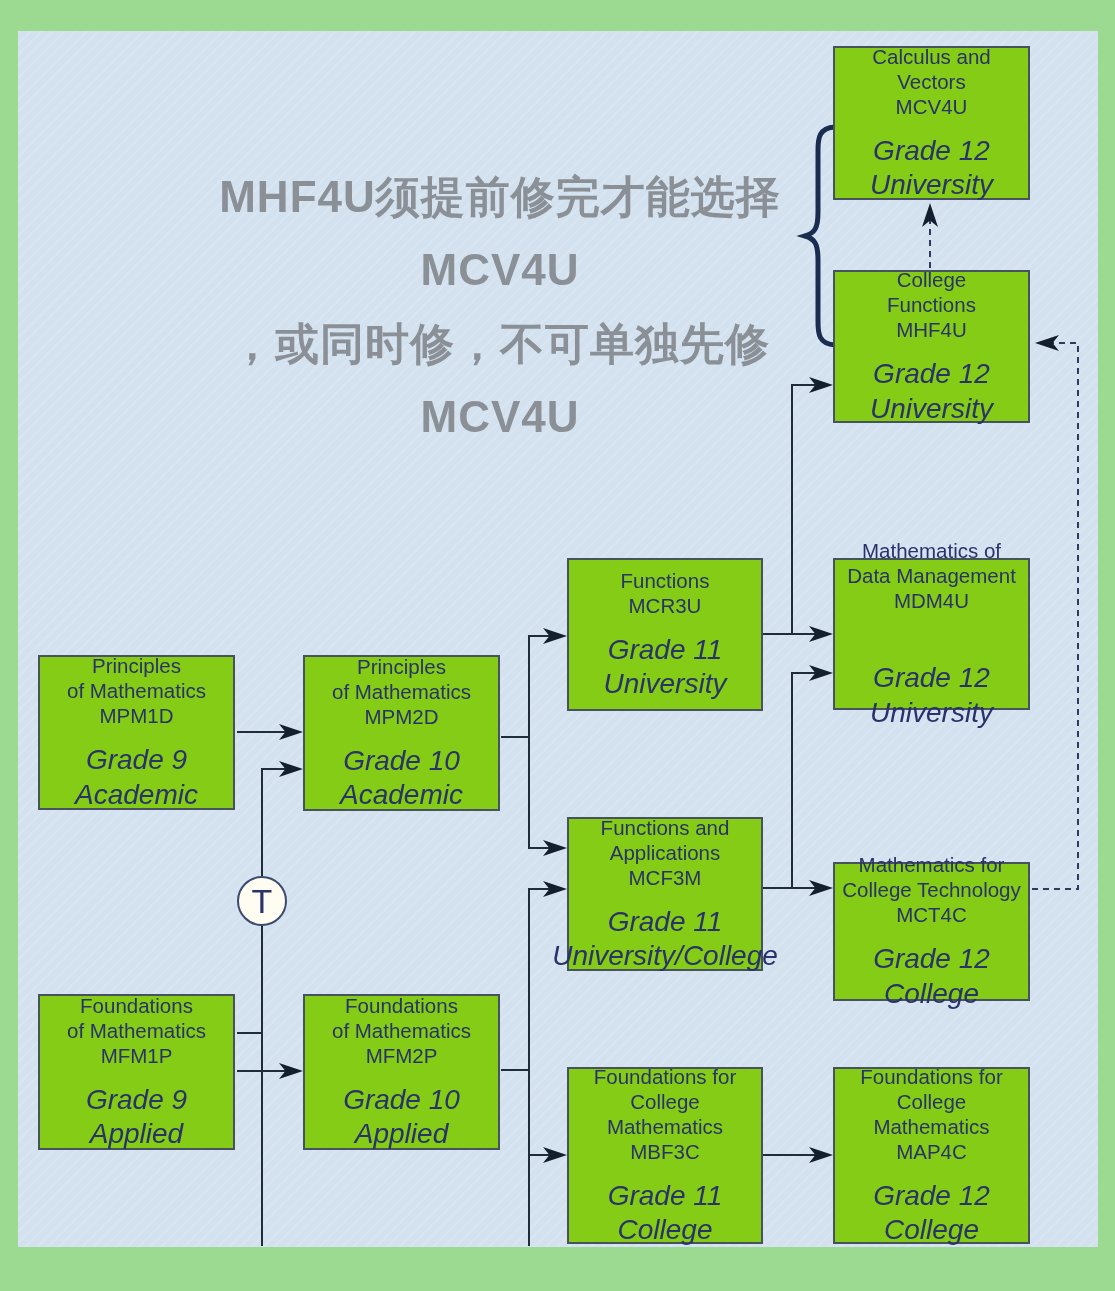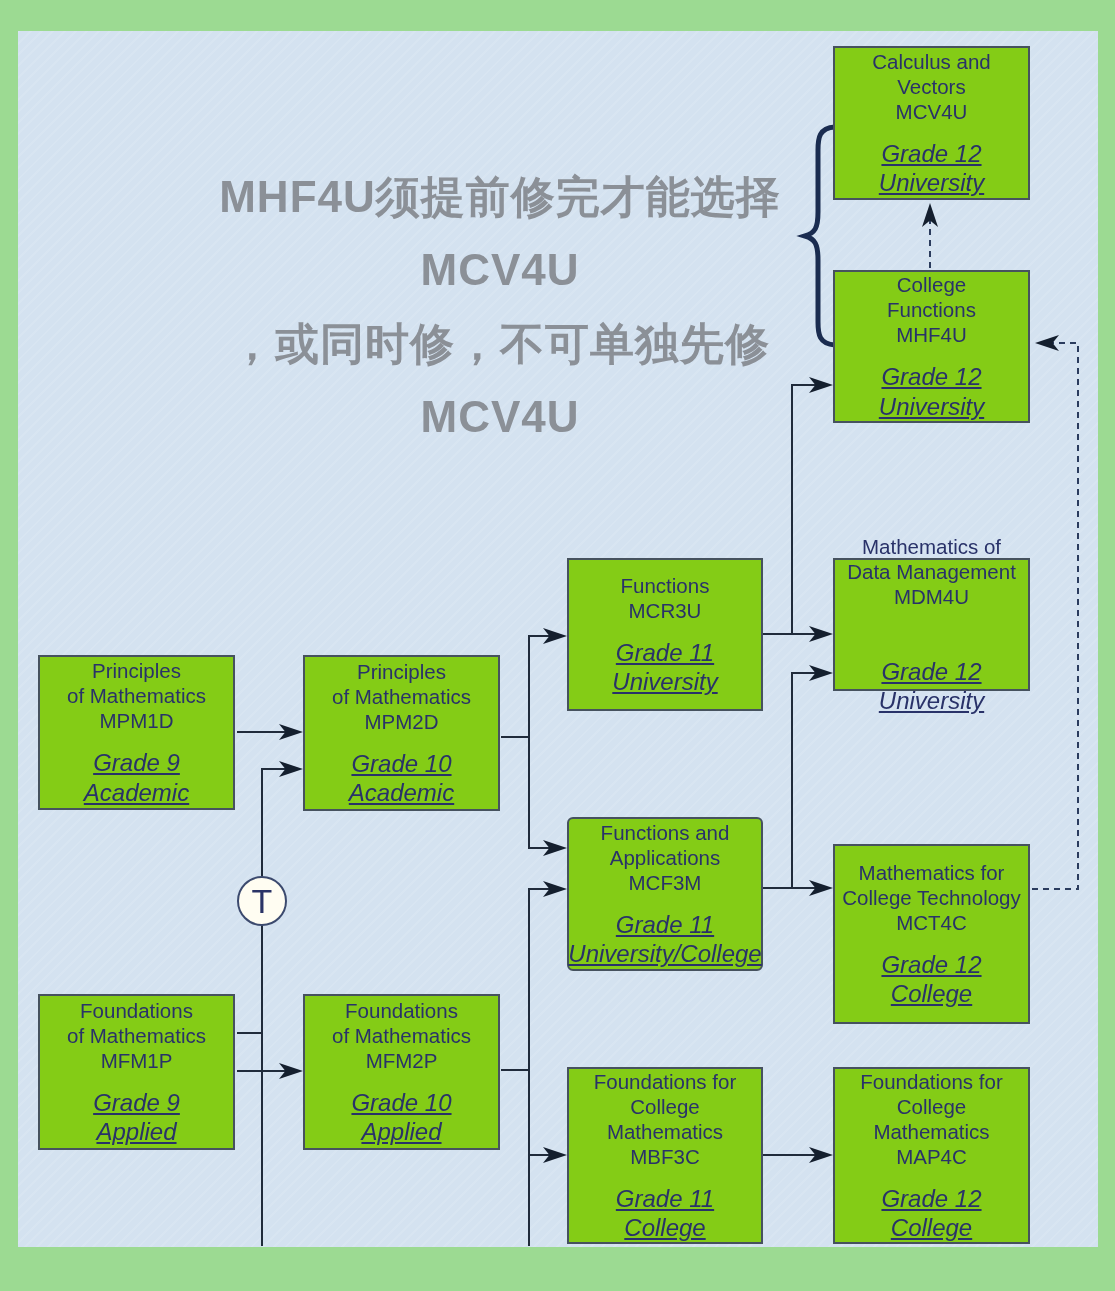--- a/index.html
+++ b/index.html
@@ -27,21 +27,21 @@
     gap:15px; text-align:center;
     color:#293269;
     padding:4px 2px;
   }
   .box-title {
     white-space:pre-line;
     font-size:20.5px; line-height:1.22;
   }
   .box-grade {
     white-space:pre-line;
-    font-size:24px; font-style:italic; line-height:1.22;text-decoration:underline;
+    font-size:28px; font-style:italic; line-height:1.22;
   }
   .annotation {
     position:absolute; left:170px; top:160px; width:660px;
     text-align:center;
     font-size:44px; font-weight:bold; letter-spacing:1px;
     color:#8b9097; line-height:1.67;
     white-space:pre-line;
   }
 </style>
 </head>
@@ -107,21 +107,21 @@
 University</div>
   </div>
 
   <div class="course-box" style="left:567px; top:558px; width:196px; height:153px;">
     <div class="box-title">Functions
 MCR3U</div>
     <div class="box-grade">Grade 11
 University</div>
   </div>
 
-  <div class="course-box" style="left:833px; top:558px; width:197px; height:133px;gap:48px;">
+  <div class="course-box" style="left:833px; top:558px; width:197px; height:152px;gap:48px;">
     <div class="box-title">Mathematics of
 Data Management
 MDM4U</div>
     <div class="box-grade">Grade 12
 University</div>
   </div>
 
   <div class="course-box" style="left:38px; top:655px; width:197px; height:155px;">
     <div class="box-title">Principles
 of Mathematics
@@ -131,29 +131,29 @@
   </div>
 
   <div class="course-box" style="left:303px; top:655px; width:197px; height:156px;">
     <div class="box-title">Principles
 of Mathematics
 MPM2D</div>
     <div class="box-grade">Grade 10
 Academic</div>
   </div>
 
-  <div class="course-box" style="left:567px; top:817px; width:196px; height:154px;border-radius:6px;">
+  <div class="course-box" style="left:567px; top:817px; width:196px; height:154px;">
     <div class="box-title">Functions and
 Applications
 MCF3M</div>
     <div class="box-grade">Grade 11
 University/College</div>
   </div>
 
-  <div class="course-box" style="left:833px; top:844px; width:197px; height:180px;">
+  <div class="course-box" style="left:833px; top:862px; width:197px; height:139px;">
     <div class="box-title">Mathematics for
 College Technology
 MCT4C</div>
     <div class="box-grade">Grade 12
 College</div>
   </div>
 
   <div class="course-box" style="left:38px; top:994px; width:197px; height:156px;">
     <div class="box-title">Foundations
 of Mathematics

